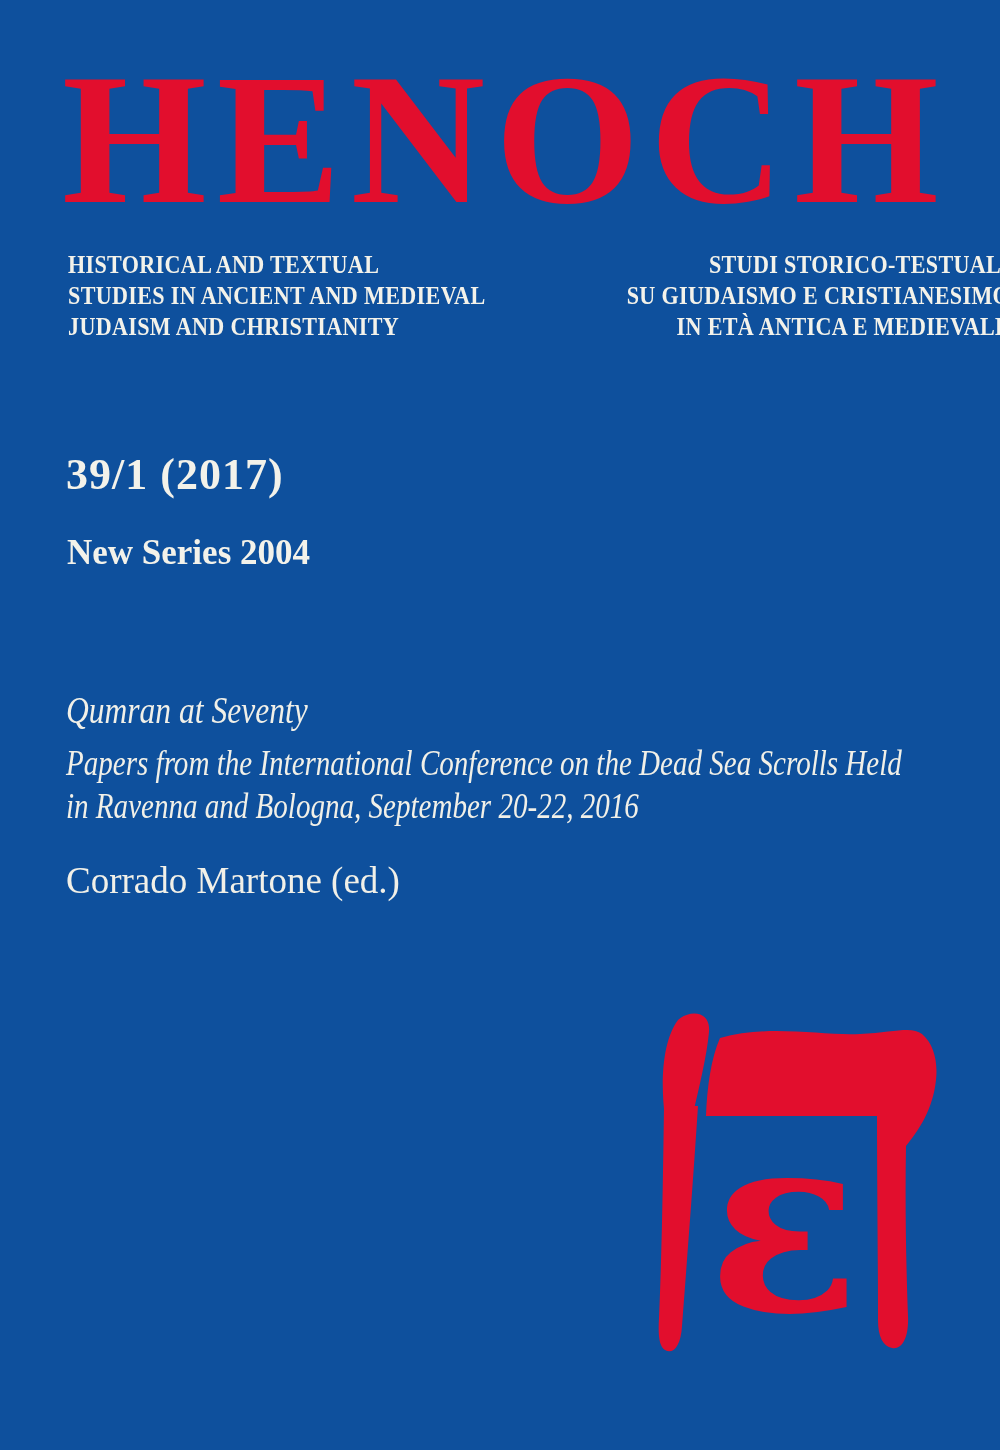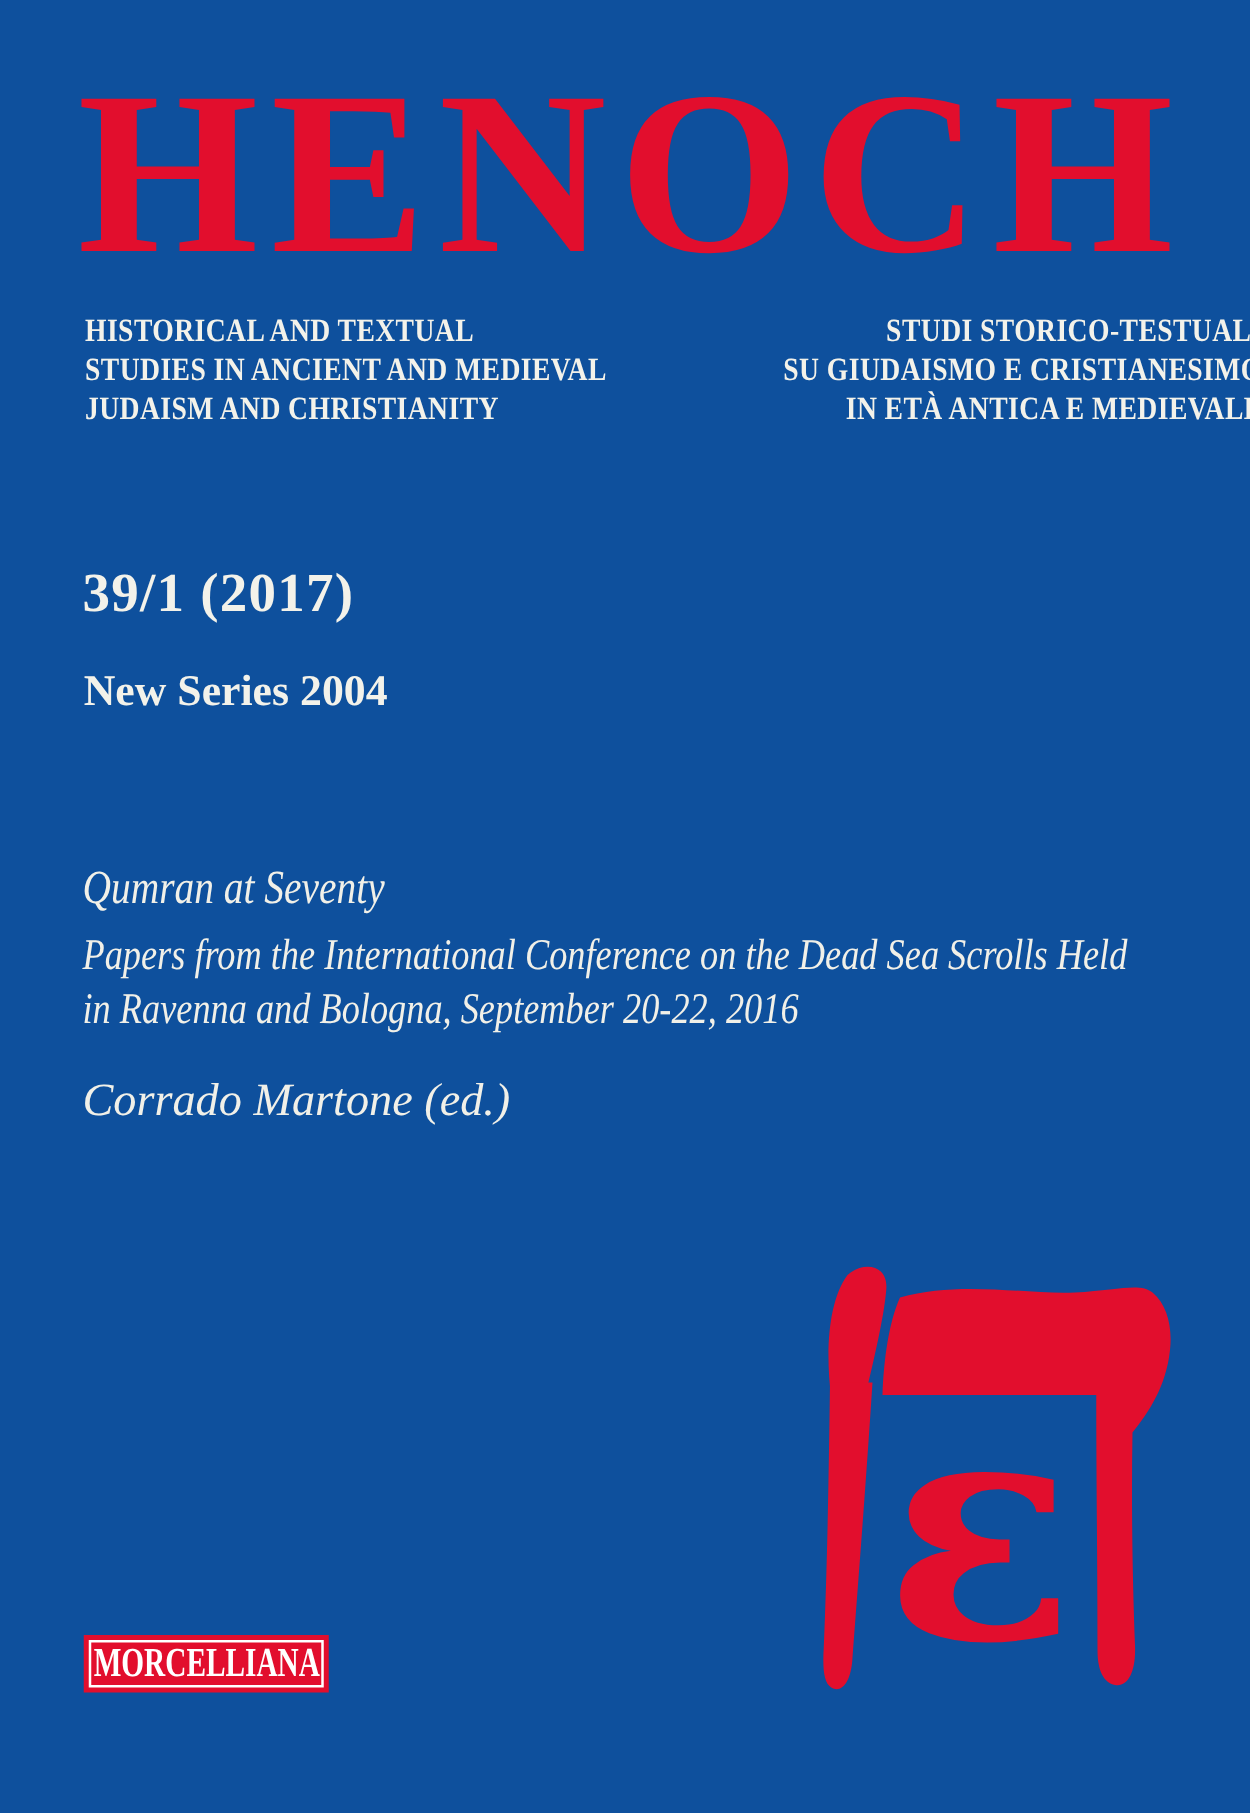--- a/index.html
+++ b/index.html
@@ -81,21 +81,20 @@
     line-height: 43px;
   }
   .editor {
     position: absolute;
     left: 66px;
     top: 859px;
     font-size: 37px;
     line-height: 44px;
     color: #f1f0e8;
     white-space: nowrap;
-    font-style: italic;
   }
   .henoch-logo {
     position: absolute;
     left: 648px;
     top: 1008px;
     width: 290px;
     height: 345px;
   }
   .publisher-box {
     position: absolute;
@@ -181,19 +180,14 @@
     <path fill="#e20e2d" d="M 16,98
              L 50,98
              C 45,175 39,252 34,318
              C 33,338 25,347 17,342
              C 11,338 10,327 11,310
              C 14,240 15,168 16,98 Z"></path>
 
     <text x="136" y="303" text-anchor="middle" font-family="DejaVu Serif, serif" font-size="250" font-weight="bold" fill="#e20e2d">ε</text>
   </svg>
 
-  <div class="publisher-box">
-    <div class="publisher-inner">
-      <div class="publisher-name">MORCELLIANA</div>
-    </div>
-  </div>
 
 </div>
 
 </body></html>

